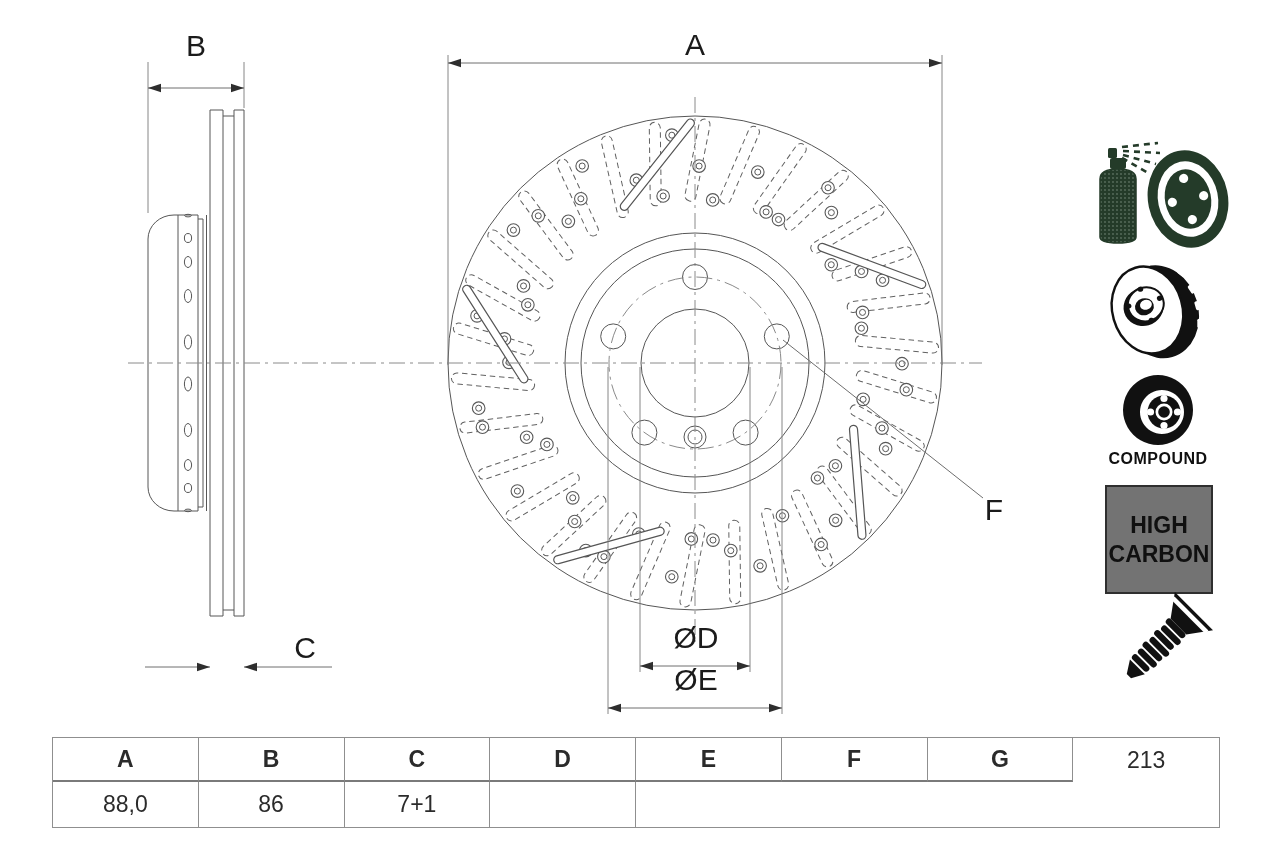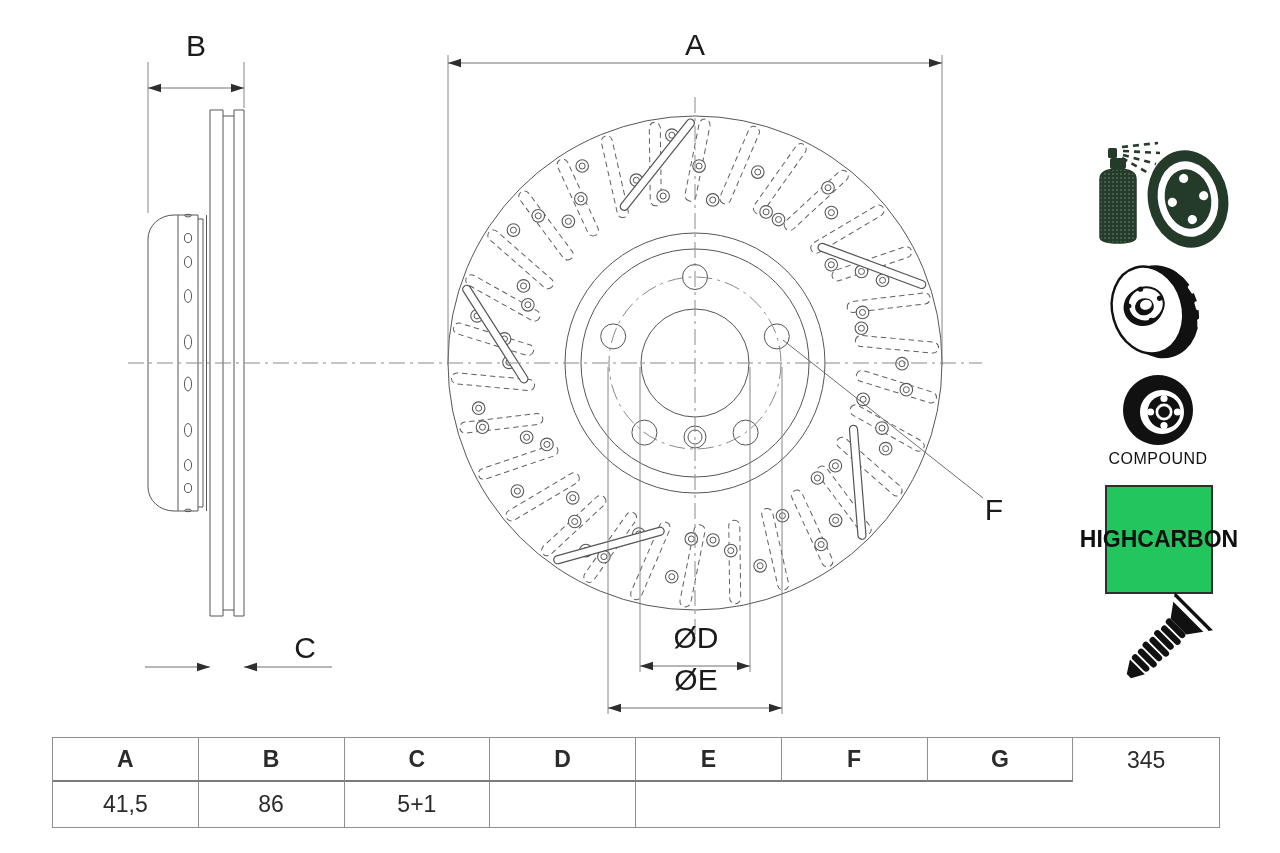--- a/index.html
+++ b/index.html
@@ -13,23 +13,23 @@
   .cl{stroke:#8a8a8a;stroke-width:1;fill:none;stroke-dasharray:16 5 3 5;}
   .arr{fill:#2e2e2e;stroke:none;}
   .lbl{font-family:"Liberation Sans",sans-serif;font-size:30px;fill:#1b1b1b;}
   .slot-dashed{fill:none;stroke:#616161;stroke-width:1;stroke-dasharray:5.5 3.8;}
   .slot-solid{fill:#ffffff;stroke:#555;stroke-width:1.2;}
   .hole-o{fill:#ffffff;stroke:#585858;stroke-width:1.1;}
   .hole-i{fill:none;stroke:#585858;stroke-width:1;}
   
   .icon-box{position:absolute;}
   .compound-caption{position:absolute;left:1100px;top:450px;width:116px;text-align:center;
-      font-size:16px;font-weight:normal;color:#101010;letter-spacing:.5px;}
+      font-size:16px;font-weight:bold;color:#101010;letter-spacing:.5px;}
   .hc-badge{position:absolute;left:1105px;top:485px;width:104px;height:105px;border:2px solid #2f2f2f;
-      background:#22c55e;display:flex;align-items:center;justify-content:center;}
+      background:#737373;display:flex;flex-direction:column;align-items:center;justify-content:center;}
   .hc-badge span{font-size:23px;font-weight:bold;color:#101010;line-height:1.25;}
   
   .dim-table{position:absolute;left:52px;top:737px;width:1168px;height:91px;
       border:1px solid #8f8f8f;box-sizing:border-box;display:grid;
       grid-template-columns:repeat(8,1fr);grid-template-rows:44px 45px;background:#fff;}
   .dim-table .cell{border-right:1px solid #8f8f8f;display:flex;align-items:center;justify-content:center;
       font-size:23px;color:#2b2b2b;box-sizing:border-box;}
   .dim-table .cell:nth-child(8n){border-right:none;}
   .dim-table .hd{font-weight:bold;border-bottom:2px solid #7a7a7a;}
 </style>
@@ -394,20 +394,20 @@
   </div>
 
   <div class="dim-table">
     <div class="cell hd">A</div>
     <div class="cell hd">B</div>
     <div class="cell hd">C</div>
     <div class="cell hd">D</div>
     <div class="cell hd">E</div>
     <div class="cell hd">F</div>
     <div class="cell hd">G</div>
-    <div class="cell">345</div>
-    <div class="cell">41,5</div>
+    <div class="cell">213</div>
+    <div class="cell">88,0</div>
     <div class="cell">86</div>
-    <div class="cell">5+1</div>
+    <div class="cell">7+1</div>
     <div class="cell"></div>
   </div>
 
 </div>
 
 </body></html>

